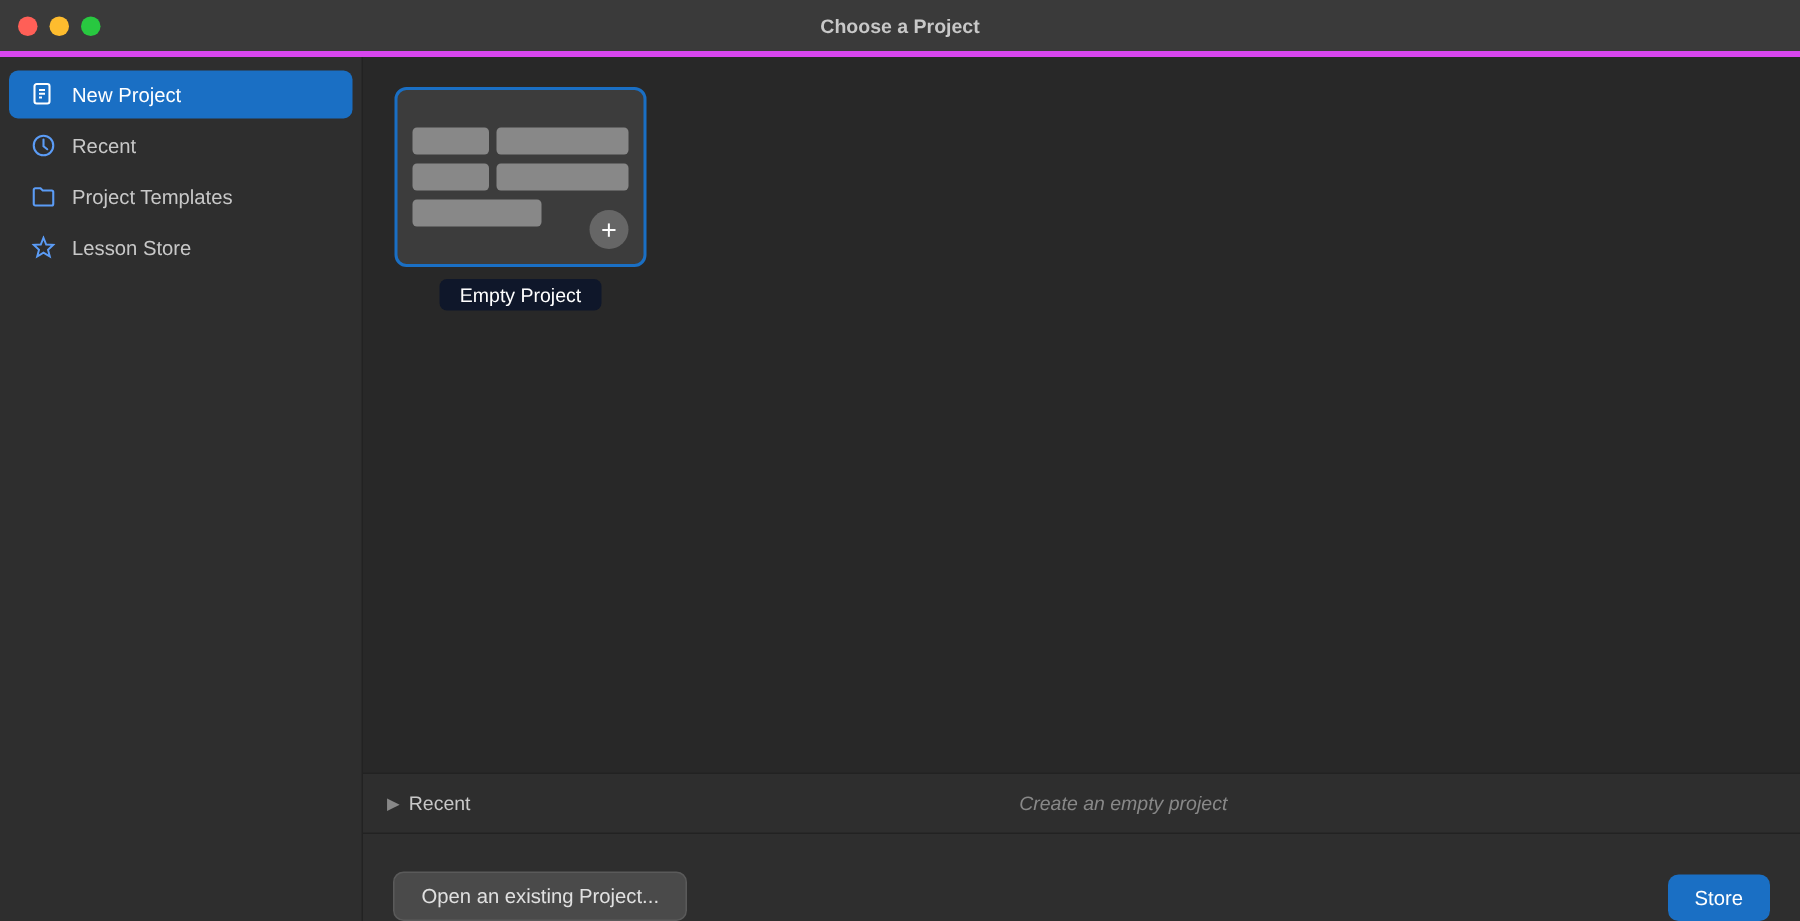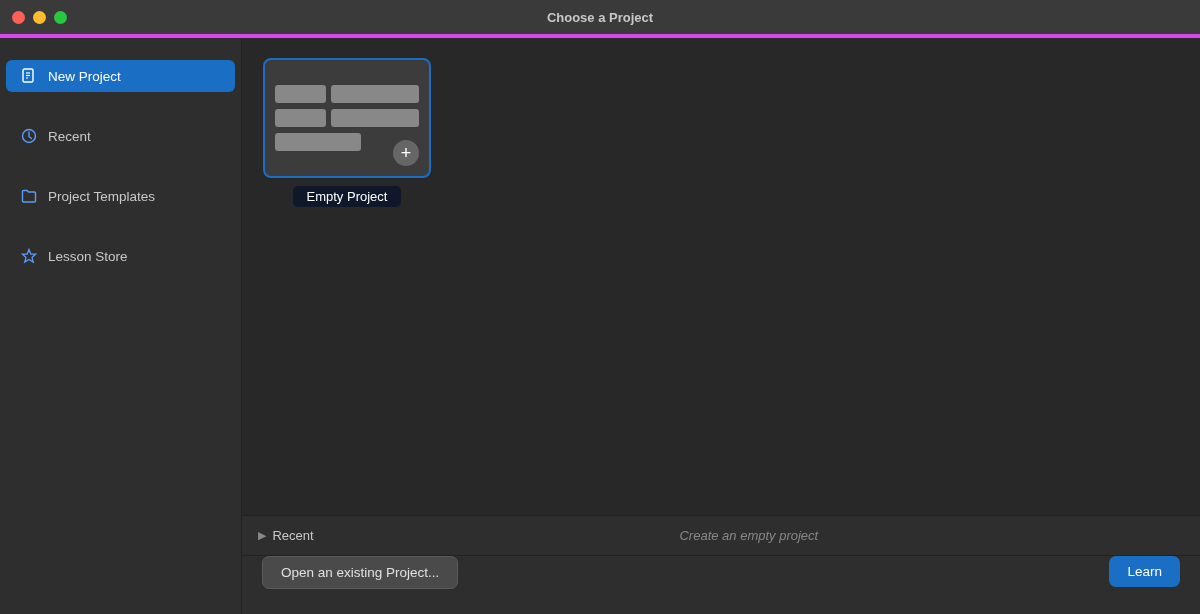--- a/index.html
+++ b/index.html
@@ -65,21 +65,21 @@
       flex-shrink: 0;
       border-right: 1px solid #222;
     }
     .sidebar-item {
       display: flex;
       align-items: center;
       gap: 10px;
       padding: 7px 14px;
       cursor: pointer;
       border-radius: 6px;
-      margin: 14px 6px;
+      margin: 1px 6px;
       color: #c8c8c8;
       font-size: 13.5px;
     }
     .sidebar-item.active {
       background: #1a6fc4;
       color: #ffffff;
     }
     .sidebar-icon {
       width: 18px;
       height: 18px;
@@ -204,21 +204,21 @@
     .details-description {
       flex: 1;
       text-align: center;
       color: #888;
       font-size: 13px;
       font-style: italic;
     }
     .action-bar {
       height: 58px;
       display: flex;
-      align-items: flex-start;
+      align-items: flex-end;
       justify-content: space-between;
       padding: 0 20px;
       background: #2e2e2e;
     }
     .btn {
       padding: 8px 18px;
       border-radius: 7px;
       font-size: 13.5px;
       cursor: pointer;
       border: none;
@@ -315,18 +315,18 @@
     </div>
 
     <div class="bottom-area">
       <div class="details-bar">
         <span class="details-chevron">▶</span>
         <span class="details-label">Recent</span>
         <span class="details-description">Create an empty project</span>
       </div>
       <div class="action-bar">
         <button class="btn btn-secondary">Open an existing Project...</button>
-        <button class="btn btn-primary">Learn</button>
+        <button class="btn btn-primary">Store</button>
       </div>
     </div>
   </div>
 
 </div>
 
 </body></html>

